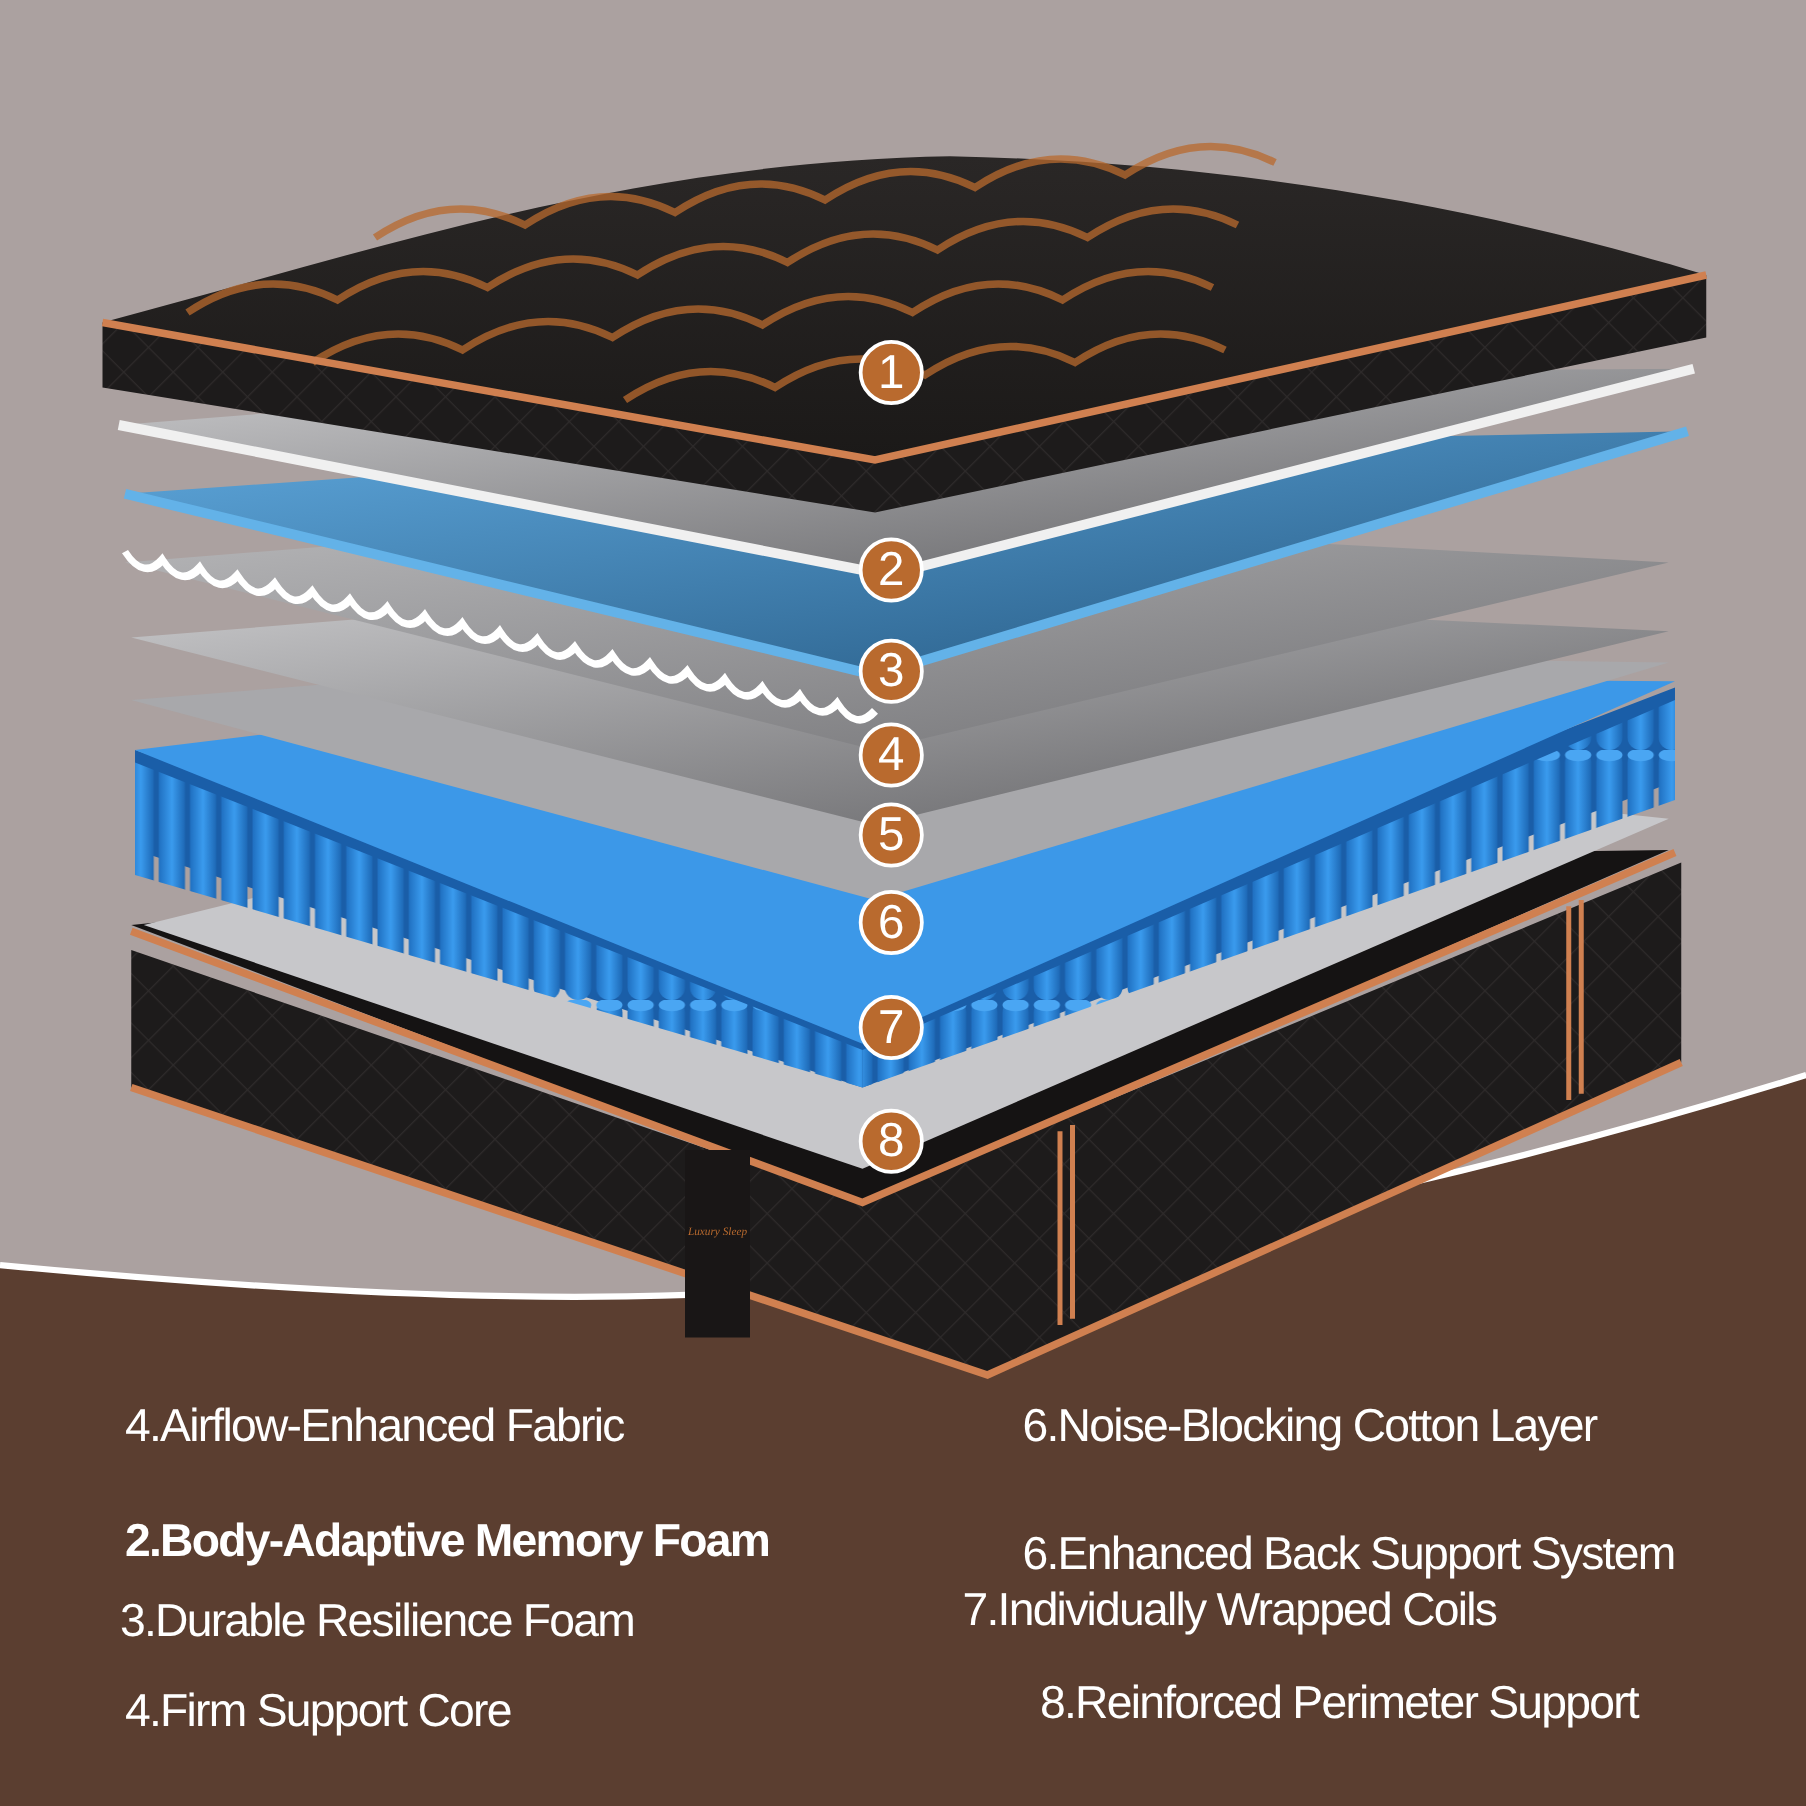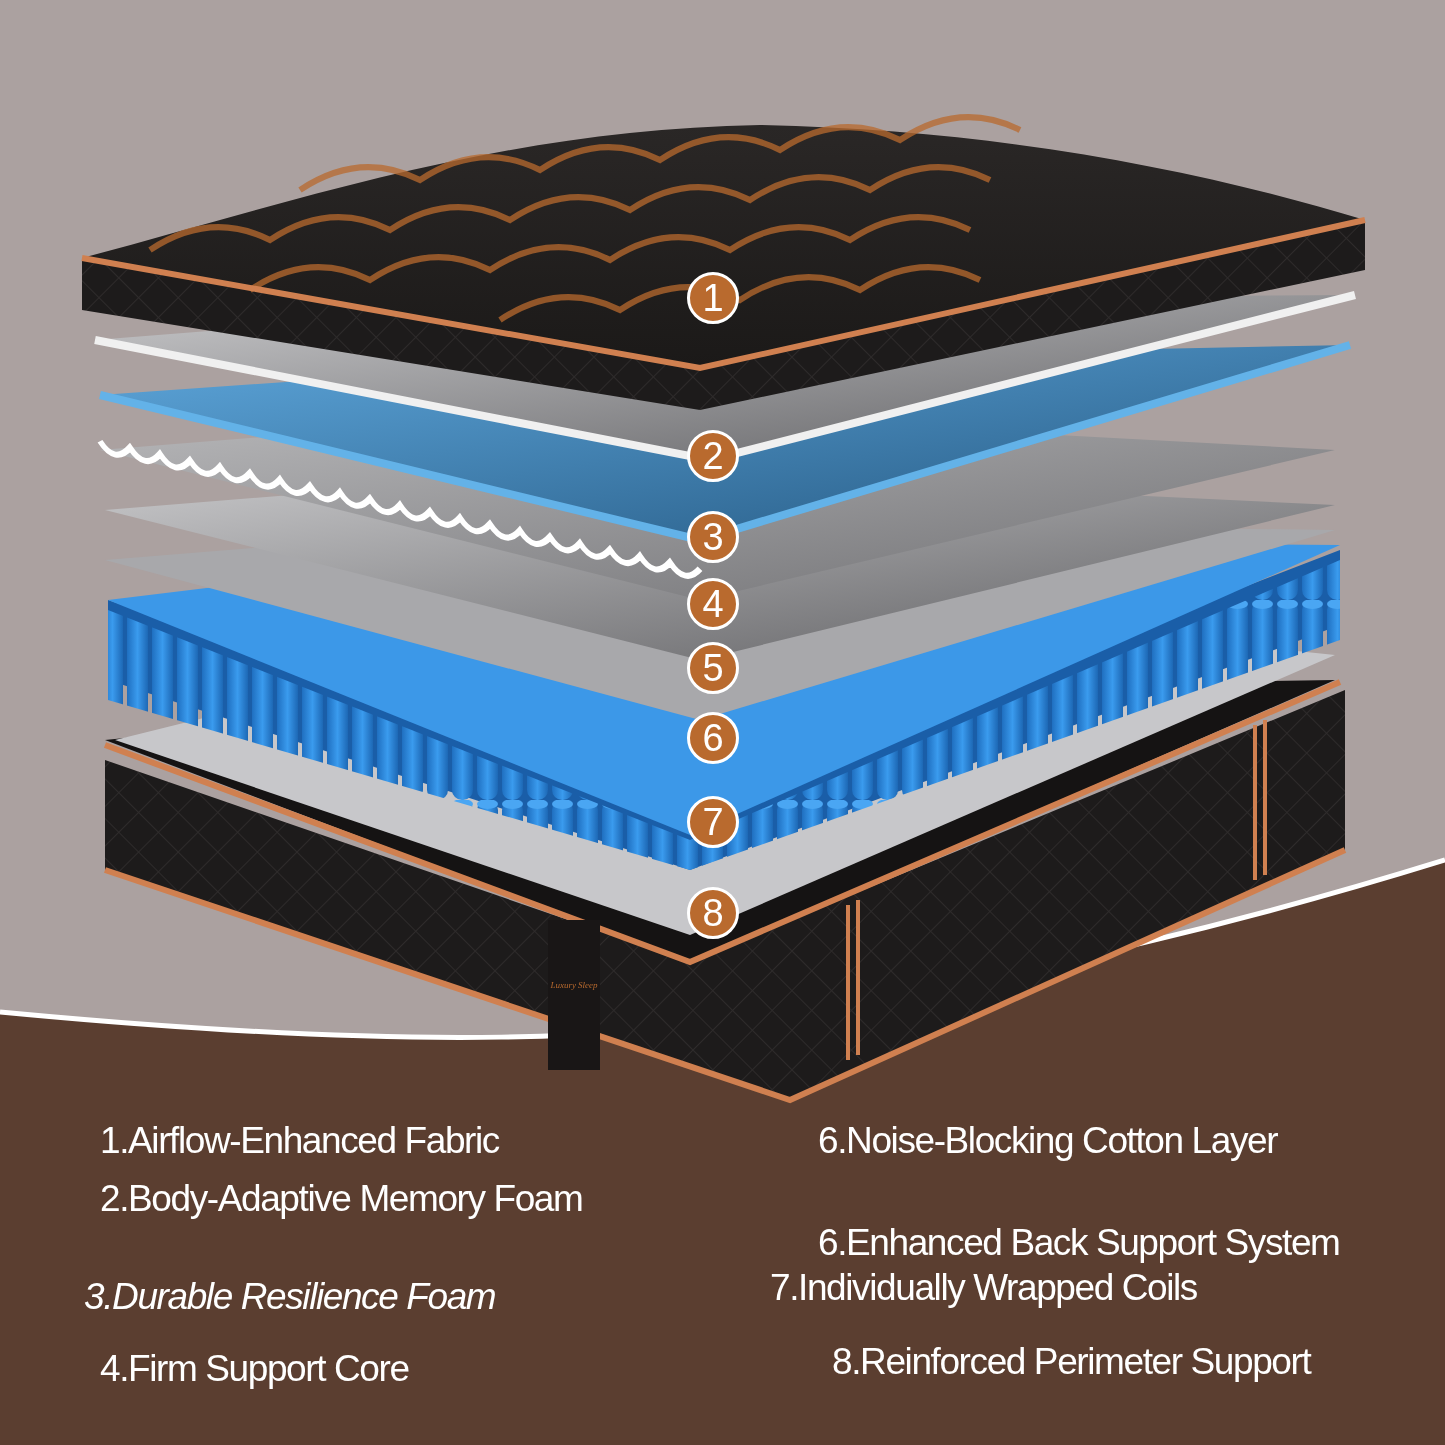--- a/index.html
+++ b/index.html
@@ -103,22 +103,22 @@
     <div class="badge" style="left:713px;top:456px;">2</div>
     <div class="badge" style="left:713px;top:537px;">3</div>
     <div class="badge" style="left:713px;top:604px;">4</div>
     <div class="badge" style="left:713px;top:668px;">5</div>
     <div class="badge" style="left:713px;top:738px;">6</div>
     <div class="badge" style="left:713px;top:822px;">7</div>
     <div class="badge" style="left:713px;top:913px;">8</div>
   </div>
 
   <div class="features">
-    <div class="feat" style="left:100px;top:20px;">1.Airflow-Enhanced Fabric</div>
-    <div class="feat" style="left:100px;top:78px;">2.Body-Adaptive Memory Foam</div>
-    <div class="feat" style="left:84px;top:176px;font-style:italic;">3.Durable Resilience Foam</div>
+    <div class="feat" style="left:100px;top:20px;">4.Airflow-Enhanced Fabric</div>
+    <div class="feat" style="left:100px;top:112px;font-weight:bold;">2.Body-Adaptive Memory Foam</div>
+    <div class="feat" style="left:96px;top:176px;">3.Durable Resilience Foam</div>
     <div class="feat" style="left:100px;top:248px;">4.Firm Support Core</div>
     <div class="feat" style="left:818px;top:20px;">6.Noise-Blocking Cotton Layer</div>
     <div class="feat" style="left:818px;top:94px;margin-top:28px;">6.Enhanced Back Support System</div>
     <div class="feat" style="left:770px;top:167px;">7.Individually Wrapped Coils</div>
     <div class="feat" style="left:832px;top:241px;">8.Reinforced Perimeter Support</div>
   </div>
 </div>
 
 </body></html>

